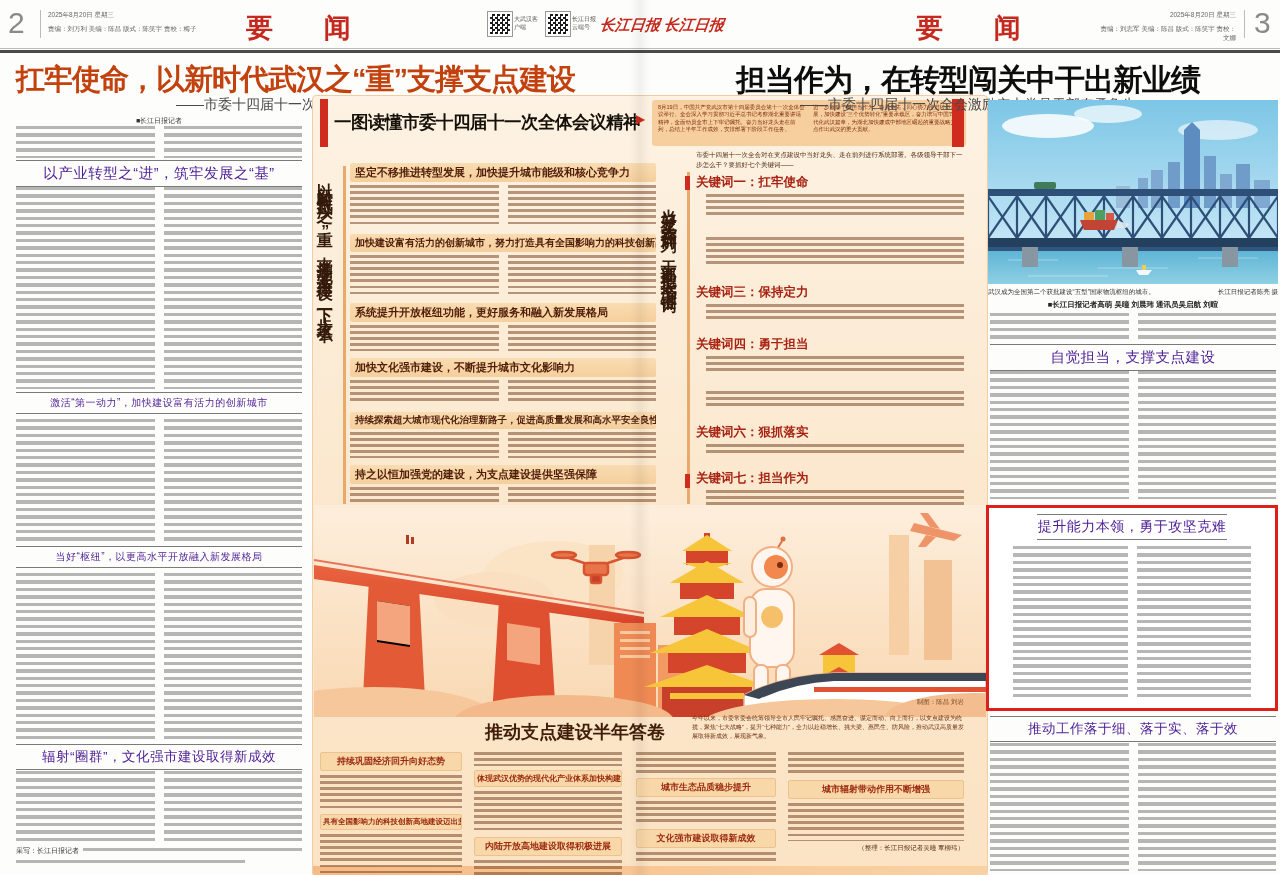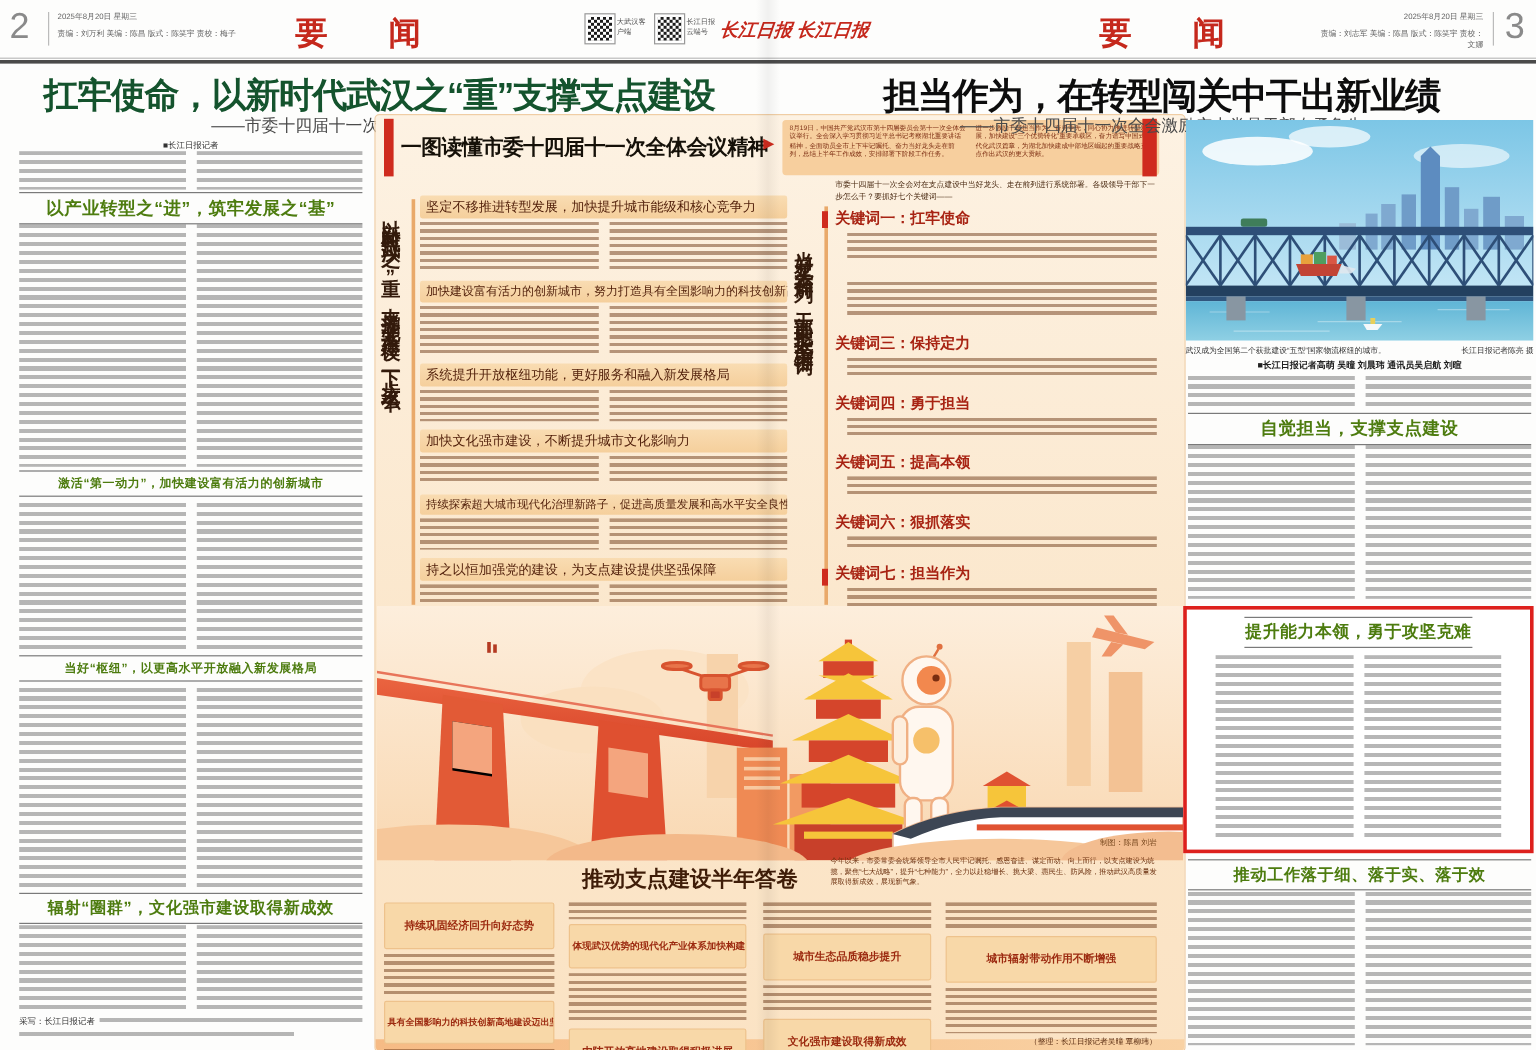--- a/index.html
+++ b/index.html
@@ -4,24 +4,24 @@
 <style>
   *{margin:0;padding:0;box-sizing:border-box}
   html,body{width:1280px;height:875px}
   body{position:relative;background:#fdfdfc;font-family:"Liberation Sans","DejaVu Sans",sans-serif;color:#222;overflow:hidden}
   .abs{position:absolute}
   
   .gk{background-image:repeating-linear-gradient(to bottom,#4a4a4a 0,#4a4a4a 3.4px,transparent 3.4px,transparent 7.4px);opacity:.40}
   .gko{background-image:repeating-linear-gradient(to bottom,#6e3a18 0,#6e3a18 2.7px,transparent 2.7px,transparent 6.1px);opacity:.5}
   .c2{display:flex;gap:9px}.c2>div{flex:1}
   .serif{font-family:"Liberation Serif","DejaVu Serif",serif}
-  .sh{text-align:center;font-weight:700;font-size:14.5px;color:#4d7c0f;border-top:1px solid #7a7a7a;border-bottom:1px solid #7a7a7a;padding:3px 0;letter-spacing:.5px}
-  .ih{font-weight:400;font-size:11px;color:#4f1d08;background:linear-gradient(#f9dcb2,#f5cf9c);padding:2px 5px;border-radius:2px;white-space:nowrap;overflow:hidden}
+  .sh{text-align:center;font-weight:400;font-size:14.5px;color:#4c1d95;border-top:1px solid #7a7a7a;border-bottom:1px solid #7a7a7a;padding:3px 0;letter-spacing:.5px}
+  .ih{font-weight:700;font-size:11px;color:#4f1d08;background:linear-gradient(#f9dcb2,#f5cf9c);padding:2px 5px;border-radius:2px;white-space:nowrap;overflow:hidden}
   .kh{font-weight:900;font-size:12.5px;color:#a82313}
-  .sth{font-weight:900;font-size:9px;color:#9c2a10;text-align:center;background:#f8d8a8;border:1px solid #eec28c;border-radius:2px;padding:12px 2px;overflow:hidden;white-space:nowrap}
+  .sth{font-weight:900;font-size:9px;color:#9c2a10;text-align:center;background:#f8d8a8;border:1px solid #eec28c;border-radius:2px;padding:2px 2px;overflow:hidden;white-space:nowrap}
   .vert{writing-mode:vertical-rl;text-orientation:upright;font-weight:900;color:#331a0b;letter-spacing:4px;line-height:1.05}
   .tiny{font-size:6.5px;line-height:1.45;color:#555}
   .qr{width:24px;height:24px;background:repeating-conic-gradient(#1b1b1b 0% 25%,#fff 0% 50%) 0 0/5px 5px;border:2px solid #fff;outline:1px solid #999}
   .hrule{border-top:1px solid #bbb;border-bottom:3px solid #4a4a4a;height:5px}
   .panel{background:linear-gradient(180deg,#fdf2e3 0%,#fbe7cc 55%,#fbe3c4 100%);border:1px solid #f0cda4;border-radius:4px}
 </style>
 </head>
 <body>
 
 <div class="abs" style="left:8px;top:6px;font-size:30px;color:#8a8a8a;font-weight:400">2</div>
@@ -37,21 +37,21 @@
 
 <div class="abs serif" style="left:664px;top:16px;font-size:15px;font-weight:900;font-style:italic;color:#c5281c;transform:skewX(-6deg)">长江日报</div>
 <div class="abs serif" style="left:916px;top:10px;font-size:27px;font-weight:900;color:#c5281c;letter-spacing:22px;white-space:nowrap">要 闻</div>
 <div class="abs tiny" style="left:1146px;top:10px;color:#666;text-align:right;width:90px">2025年8月20日 星期三</div>
 <div class="abs tiny" style="left:1096px;top:24px;color:#666;text-align:right;width:140px">责编：刘志军 美编：陈昌 版式：陈笑宇 责校：文娜</div>
 <div class="abs" style="left:1244px;top:10px;width:1px;height:28px;background:#bbb"></div>
 <div class="abs" style="left:1254px;top:6px;font-size:30px;color:#8a8a8a">3</div>
 
 <div class="abs hrule" style="left:0;top:48px;width:1280px"></div>
 
-<div class="abs" style="left:16px;top:60px;width:600px;text-align:center;font-size:29px;font-weight:900;color:#14532d;letter-spacing:-1px;white-space:nowrap">扛牢使命，以新时代武汉之“重”支撑支点建设</div>
+<div class="abs" style="left:16px;top:60px;width:600px;font-size:29px;font-weight:900;color:#c2410c;letter-spacing:-1px;white-space:nowrap">扛牢使命，以新时代武汉之“重”支撑支点建设</div>
 <div class="abs" style="left:16px;top:96px;width:600px;text-align:center;font-size:14px;color:#4a4a4a">——市委十四届十一次全会精神引发热烈反响</div>
 <div class="abs" style="left:16px;top:116px;width:286px;text-align:center;font-size:7px;color:#333">■长江日报记者</div>
 
 <div class="abs c2" style="left:16px;top:126px;width:286px;height:32px">
     <div class="gk"></div>
     <div class="gk"></div>
   </div>
 <div class="abs sh" style="left:16px;top:160px;width:286px">以产业转型之“进”，筑牢发展之“基”</div>
 <div class="abs c2" style="left:16px;top:187px;width:286px;height:202px">
     <div class="gk"></div>
@@ -158,21 +158,20 @@
   </div>
   <div>
     <div class="kh">关键词三：保持定力</div>
     <div class="gko" style="height:16px;margin:3px 0 0 10px"></div>
   </div>
   <div>
     <div class="kh">关键词四：勇于担当</div>
     <div class="gko" style="height:16px;margin:3px 0 0 10px"></div>
   </div>
   <div>
-    <div class="kh">关键词五：提高本领</div>
     <div class="gko" style="height:16px;margin:3px 0 0 10px"></div>
   </div>
   <div>
     <div class="kh">关键词六：狠抓落实</div>
     <div class="gko" style="height:10px;margin:3px 0 0 10px"></div>
   </div>
   <div>
     <div class="kh">关键词七：担当作为</div>
     <div class="gko" style="height:16px;margin:3px 0 0 10px"></div>
   </div>

